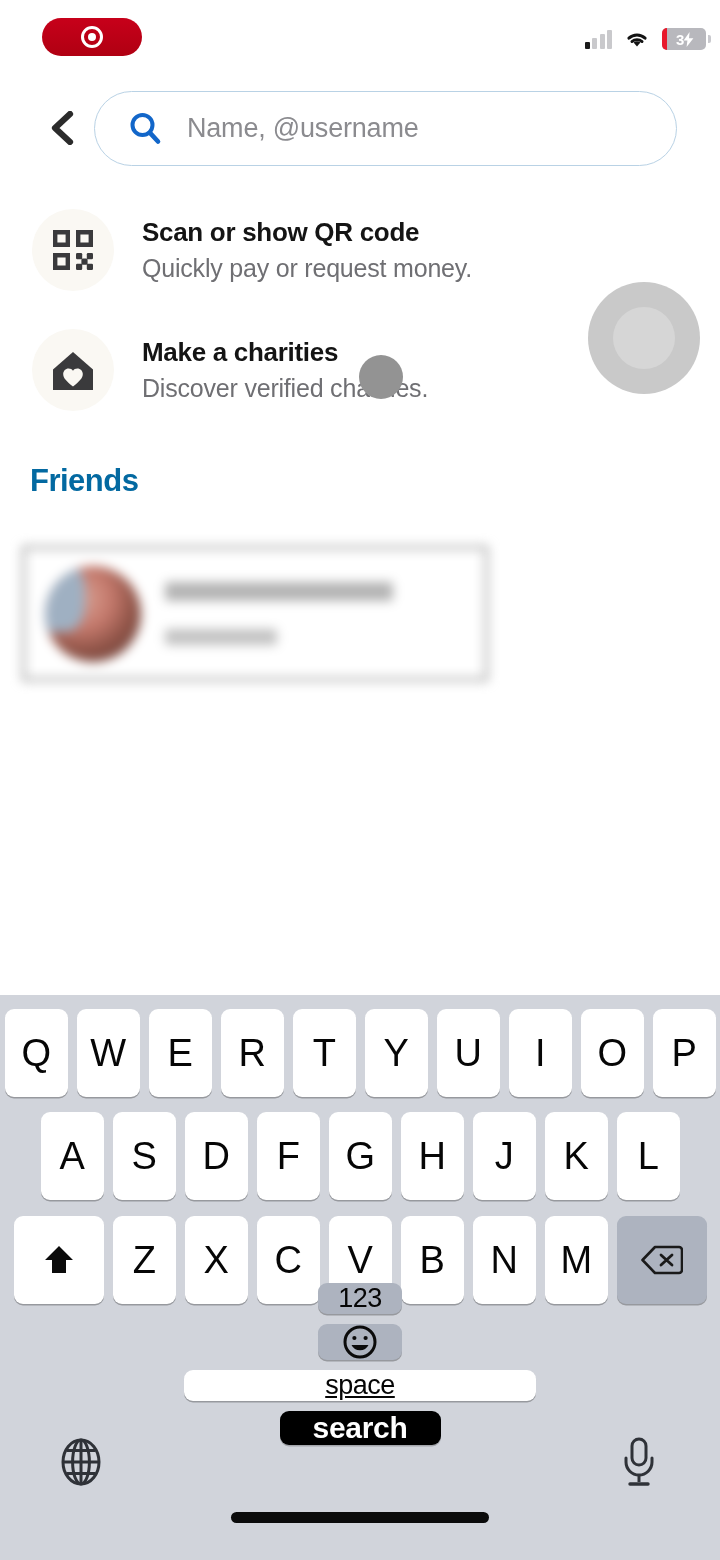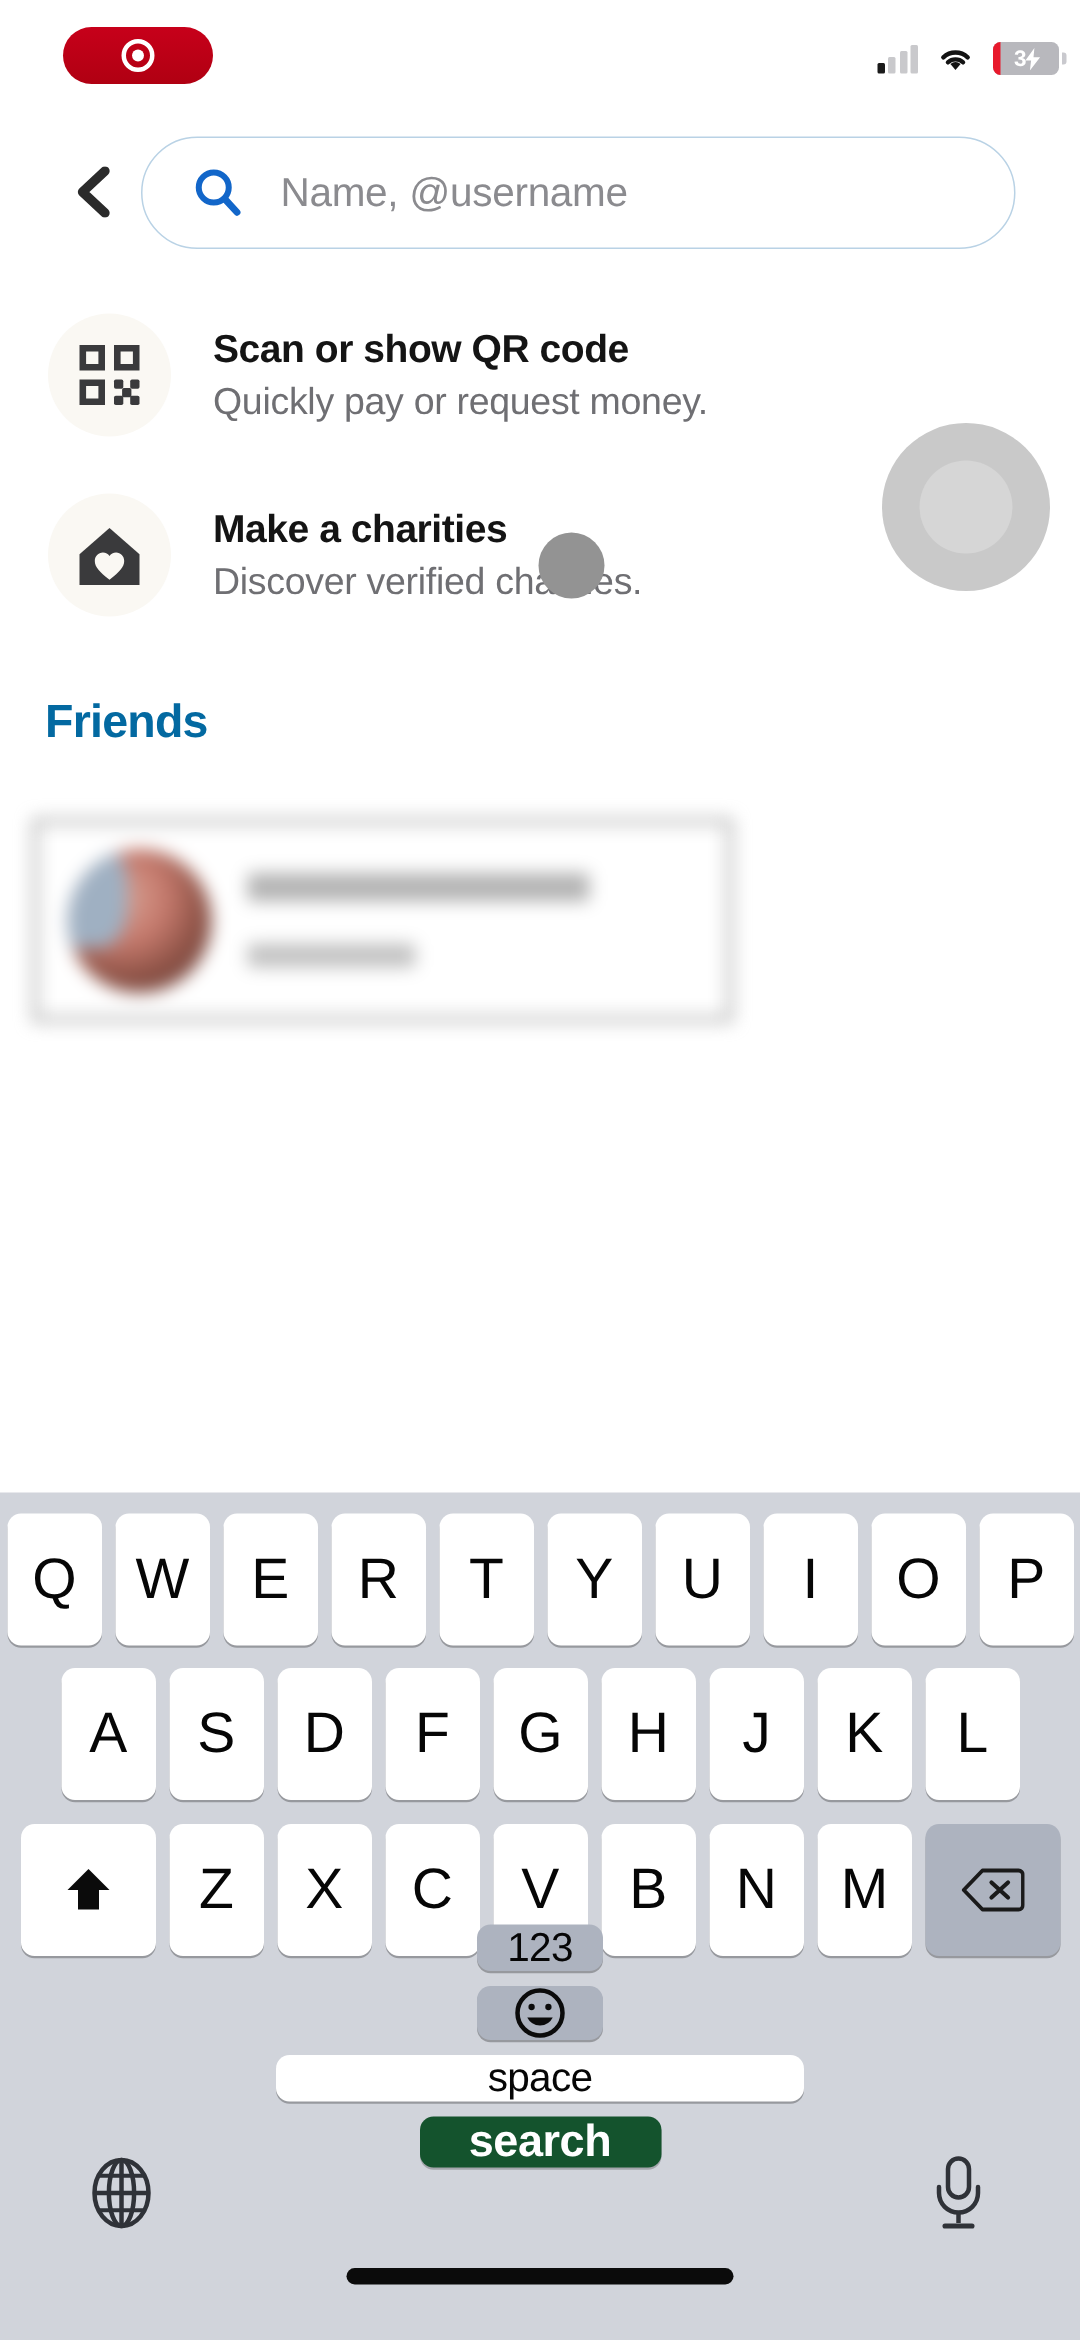--- a/index.html
+++ b/index.html
@@ -281,24 +281,24 @@
   .key.fn {
     background: #adb3bf;
     box-shadow: 0 1.5px 0 rgba(0,0,0,0.28);
   }
   .key.shift { width: 90px; height: 88px; background: #ffffff; }
   .key.backspace { width: 90px; height: 88px; }
 
   .krow.r4 { gap: 10px; }
   .key.num123 { width: 84px; height: 88px; font-size: 27px; font-weight: 400; color: #060606; }
   .key.emoji { width: 84px; height: 88px; }
-  .key.space { width: 352px; height: 88px; font-size: 27px; }
+  .key.space { width: 352px; height: 88px; font-size: 27px; text-decoration: underline; }
   .key.searchkey {
     width: 161px; height: 88px;
-    background: #14532d;
+    background: #000000;
     color: #ffffff;
     font-size: 30px;
     font-weight: 700;
     letter-spacing: -0.3px;
     box-shadow: 0 1.5px 0 rgba(0,0,0,0.22);
   }
 
   .kb-bottom {
     position: relative;
     height: 130px;

